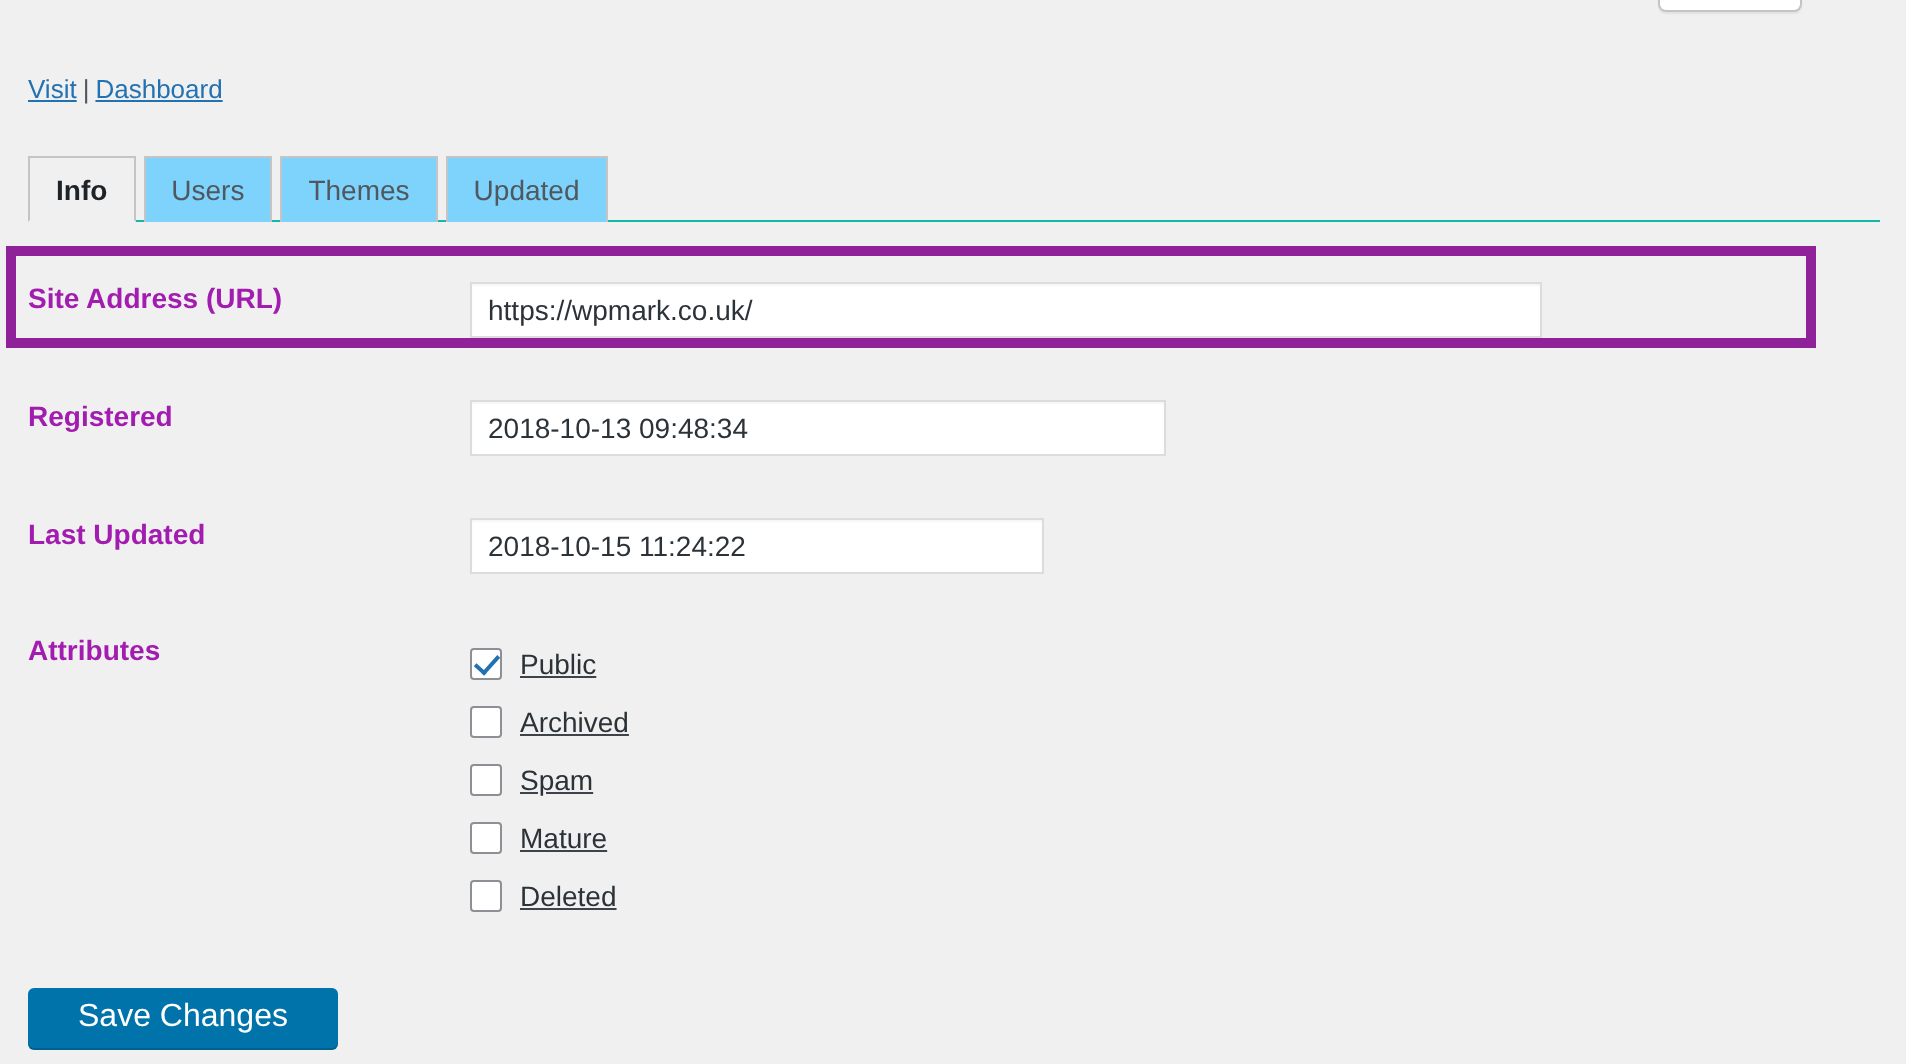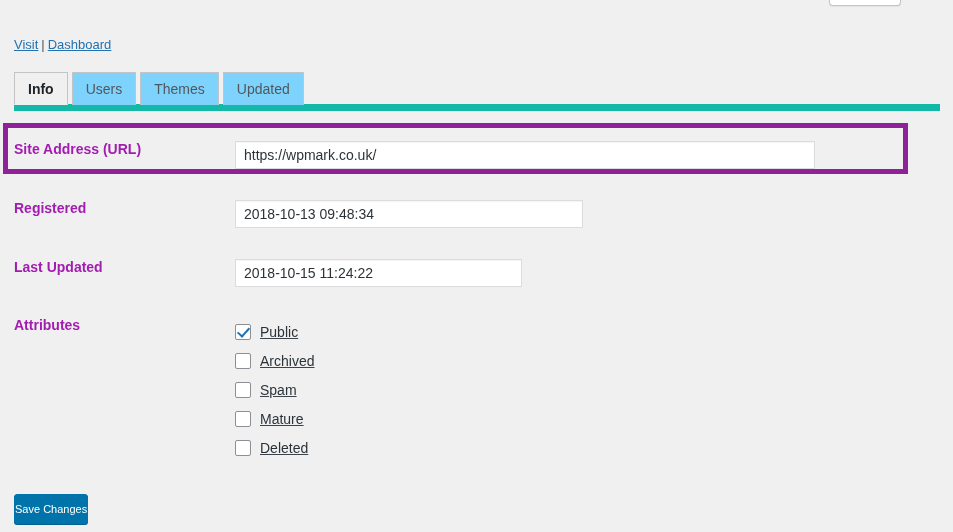--- a/index.html
+++ b/index.html
@@ -42,21 +42,21 @@
   }
   .links-row a {
     color: #2271b1; text-decoration: underline;
   }
   .links-row .sep { color: #50575e; padding: 0 3px; }
 
   
   .tabs {
     position: absolute; left: 14px; top: 77px;
     width: 926px; height: 34px;
-    border-bottom: 7px solid #14b8a6;
+    border-bottom: 1px solid #14b8a6;
     display: flex; align-items: flex-end;
   }
   .tab {
     height: 33px;
     padding: 0 13px;
     display: flex; align-items: center;
     font-size: 14px;
     color: #50575e;
     background: #7dd3fc;
     border: 1px solid #c3c4c7;
@@ -94,21 +94,21 @@
     box-shadow: 0 1px 1px rgba(0,0,0,.04) inset;
     font-size: 14px;
     color: #2c3338;
     padding: 0 8px;
     font-family: "Liberation Sans", sans-serif;
     height: 28px;
     line-height: 26px;
   }
 
   .row-site  { top: 141px; }
-  .row-site .text-input  { left: 221px; width: 580px; }
+  .row-site .text-input  { left: 221px; width: 536px; }
   .row-reg   { top: 200px; }
   .row-reg .text-input   { left: 221px; width: 348px; }
   .row-upd   { top: 259px; }
   .row-upd .text-input   { left: 221px; width: 287px; }
   .row-attr  { top: 317px; }
 
   
   .checks { position: absolute; left: 221px; top: 0; text-decoration: underline; }
   .check-item {
     display: flex; align-items: center;
@@ -130,27 +130,27 @@
     left: 4px; top: 0px;
     width: 5px; height: 10px;
     border: solid #2271b1;
     border-width: 0 2.5px 2.5px 0;
     transform: rotate(42deg);
   }
 
   
   .save-btn {
     position: absolute; left: 14px; top: 494px;
-    height: 30px; padding: 0 0;
+    height: 30px; padding: 0 24px;
     background: #0073aa;
     border: 1px solid #0073aa;
     border-radius: 3px;
     box-shadow: 0 1px 0 #00618f;
     color: #fff;
-    font-size: 11px;
+    font-size: 16px;
     font-family: "Liberation Sans", sans-serif;
     line-height: 28px;
     cursor: pointer;
   }
 </style>
 </head>
 <body>
 
 <div id="page">
 

